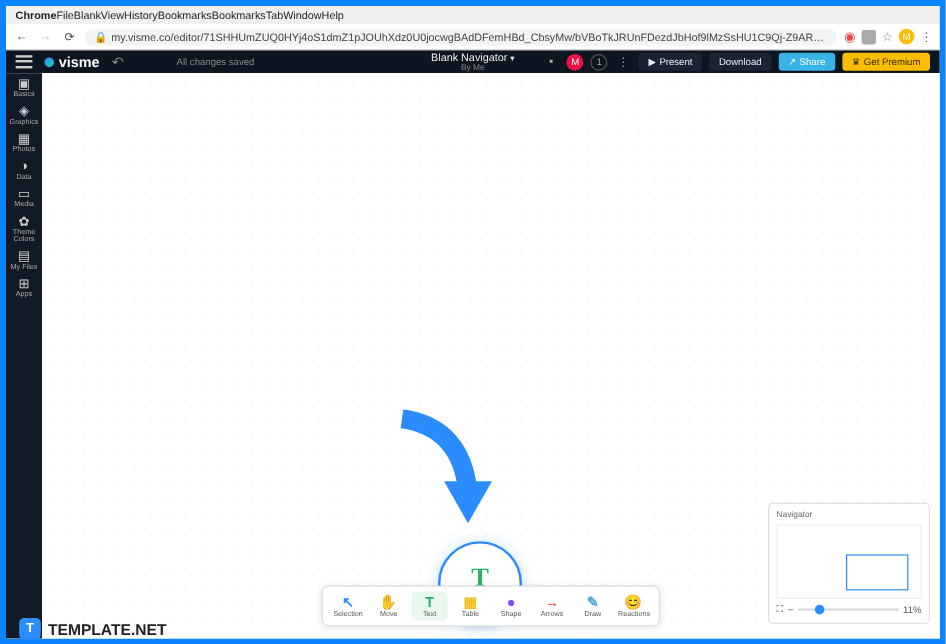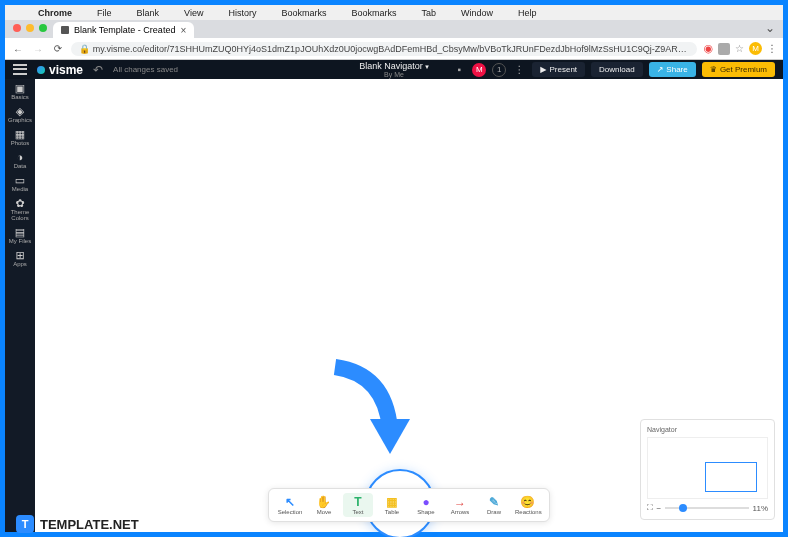--- a/index.html
+++ b/index.html
@@ -1,20 +1,20 @@
 <!DOCTYPE html>
 <html><head>
 <meta charset="utf-8">
 <style>
   * { margin: 0; padding: 0; box-sizing: border-box; font-family: -apple-system, BlinkMacSystemFont, "Segoe UI", Arial, sans-serif; }
   body { background: #0a84ff; width: 788px; height: 537px; overflow: hidden; position: relative; }
   .frame { position: absolute; top: 5px; left: 5px; right: 5px; bottom: 5px; background: #fff; display: flex; flex-direction: column; }
 
   
-  .mac-menu { height: 15px; background: #f0f0f0; display: flex; align-items: center; padding: 0 8px; font-size: 9px; gap: 25px; color: #222; }
+  .mac-menu { height: 15px; background: #f0f0f0; display: flex; align-items: center; padding: 0 8px; font-size: 9px; gap: 0; color: #222; }
   .mac-menu .apple { font-size: 10px; }
   .mac-menu span { cursor: default; }
 
   
   .tab-strip { height: 18px; background: #dadce0; display: flex; align-items: flex-end; padding-left: 4px; position: relative; }
   .traffic { display: flex; gap: 5px; padding: 0 6px 3px 4px; align-self: center; }
   .tl { width: 8px; height: 8px; border-radius: 50%; }
   .tl.r { background: #ff5f57; } .tl.y { background: #febc2e; } .tl.g { background: #28c840; }
   .tab { background: #fff; border-radius: 6px 6px 0 0; padding: 2px 8px; font-size: 9px; display: flex; align-items: center; gap: 5px; height: 16px; }
   .tab-close { font-size: 10px; color: #555; }
@@ -28,21 +28,21 @@
   .ext-icon { width: 12px; height: 12px; background: #aaa; border-radius: 2px; }
   .avatar { width: 13px; height: 13px; background: #fbbc04; border-radius: 50%; font-size: 8px; display: flex; align-items: center; justify-content: center; color: #fff; }
 
   
   .app-header { height: 19px; background: #0d1520; display: flex; align-items: center; color: #ddd; padding: 0 8px; font-size: 9px; gap: 10px; position: relative; }
   .hamburger { width: 14px; height: 14px; display: flex; flex-direction: column; justify-content: space-around; cursor: pointer; }
   .hamburger div { height: 2px; background: #ccc; }
   .logo { font-weight: bold; font-size: 12px; color: #fff; display: flex; align-items: center; gap: 4px; }
   .logo-dot { width: 8px; height: 8px; background: linear-gradient(135deg,#3a86ff,#11d1aa); border-radius: 50%; }
   .undo { font-size: 12px; color: #888; }
-  .saved { color: #888; font-size: 8px; }
+  .saved { color: #888; font-size: 8px; margin-left: 34px; }
   .doc-center { position: absolute; left: 50%; transform: translateX(-50%); text-align: center; }
   .doc-title { font-size: 9px; color: #eee; }
   .doc-sub { font-size: 7px; color: #888; }
   .header-right { margin-left: auto; display: flex; align-items: center; gap: 6px; }
   .hdr-ico { width: 14px; height: 14px; display: flex; align-items: center; justify-content: center; color: #aaa; font-size: 10px; }
   .user-badge { width: 14px; height: 14px; background: #e14; border-radius: 50%; font-size: 8px; color: #fff; display: flex; align-items: center; justify-content: center; }
   .hdr-1 { width: 14px; height: 14px; border: 1px solid #555; border-radius: 50%; font-size: 8px; color: #aaa; display: flex; align-items: center; justify-content: center; }
   .btn { padding: 3px 8px; border-radius: 3px; font-size: 8px; cursor: pointer; }
   .btn-present { background: #1a2332; color: #eee; display: flex; align-items: center; gap: 3px; }
   .btn-download { background: #1a2332; color: #eee; }
@@ -97,33 +97,20 @@
     <span>Blank</span>
     <span>View</span>
     <span>History</span>
     <span>Bookmarks</span>
     <span>Bookmarks</span>
     <span>Tab</span>
     <span>Window</span>
     <span>Help</span>
   </div>
 
-  <div class="tab-strip">
-    <div class="traffic">
-      <div class="tl r"></div>
-      <div class="tl y"></div>
-      <div class="tl g"></div>
-    </div>
-    <div class="tab">
-      <span style="width:8px;height:8px;background:#555;border-radius:1px;display:inline-block"></span>
-      <span>Blank Template - Created</span>
-      <span class="tab-close">×</span>
-    </div>
-    <span class="tab-plus">⌄</span>
-  </div>
 
   <div class="url-bar">
     <span class="nav-arrow">←</span>
     <span class="nav-arrow" style="color:#bbb">→</span>
     <span class="nav-arrow">⟳</span>
     <div class="url-field">
       <span>🔒</span>
       <span>my.visme.co/editor/71SHHUmZUQ0HYj4oS1dmZ1pJOUhXdz0U0jocwgBAdDFemHBd_CbsyMw/bVBoTkJRUnFDezdJbHof9lMzSsHU1C9Qj-Z9ARoLFhfG7_hodLZAmB</span>
     </div>
     <div class="url-right">

